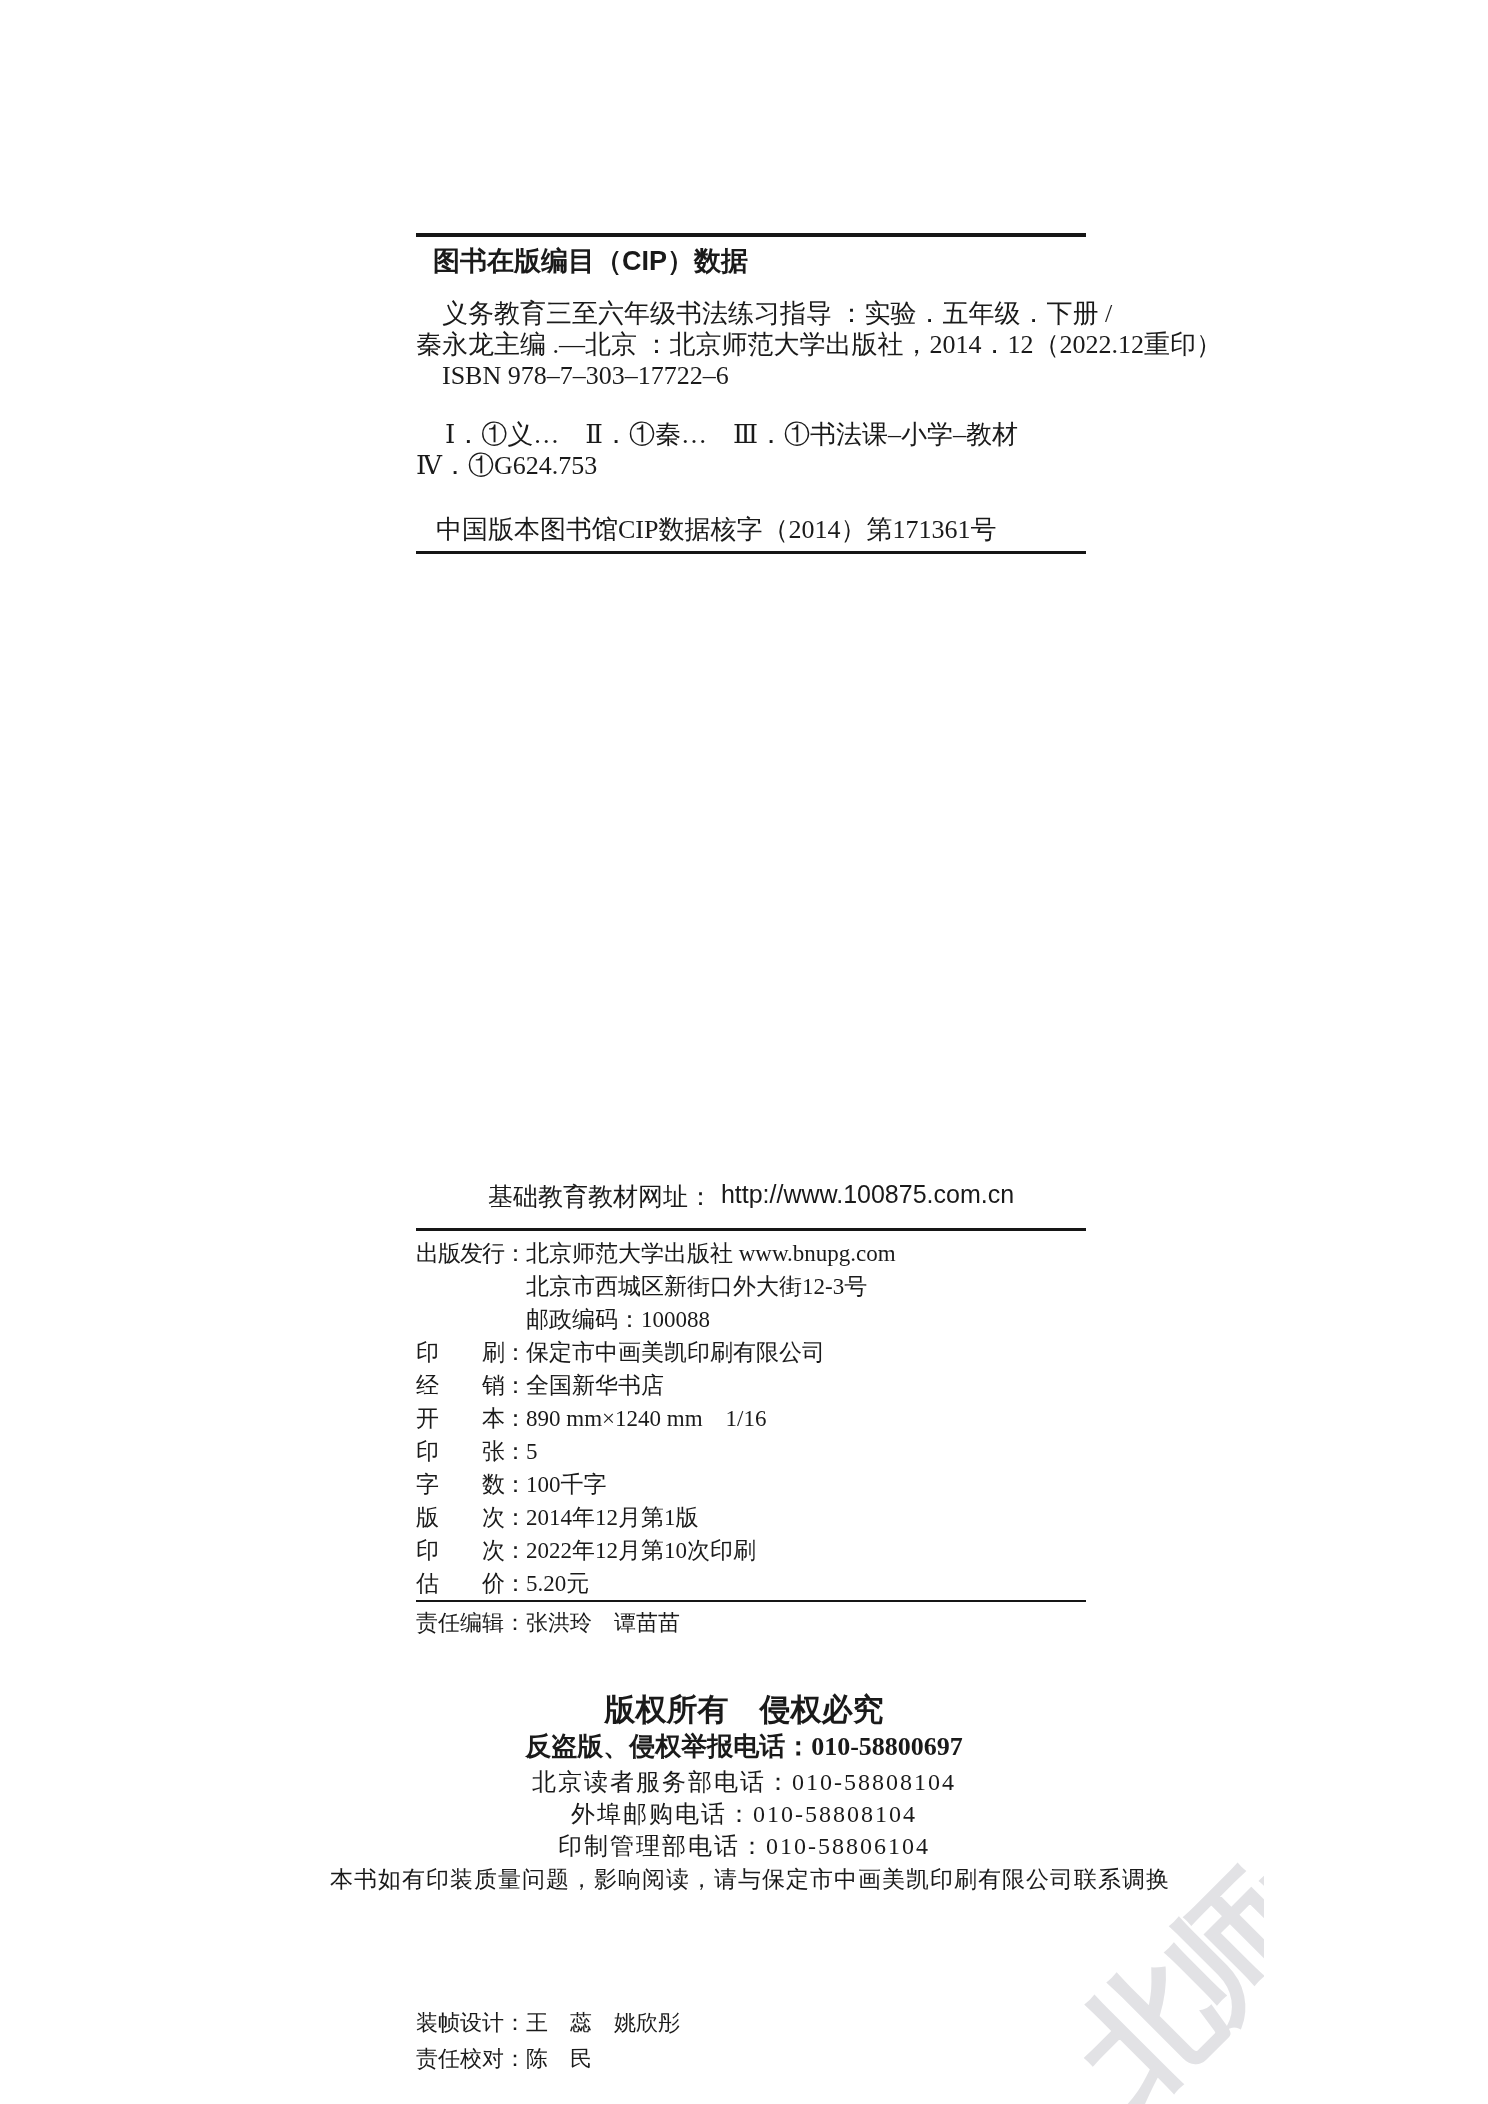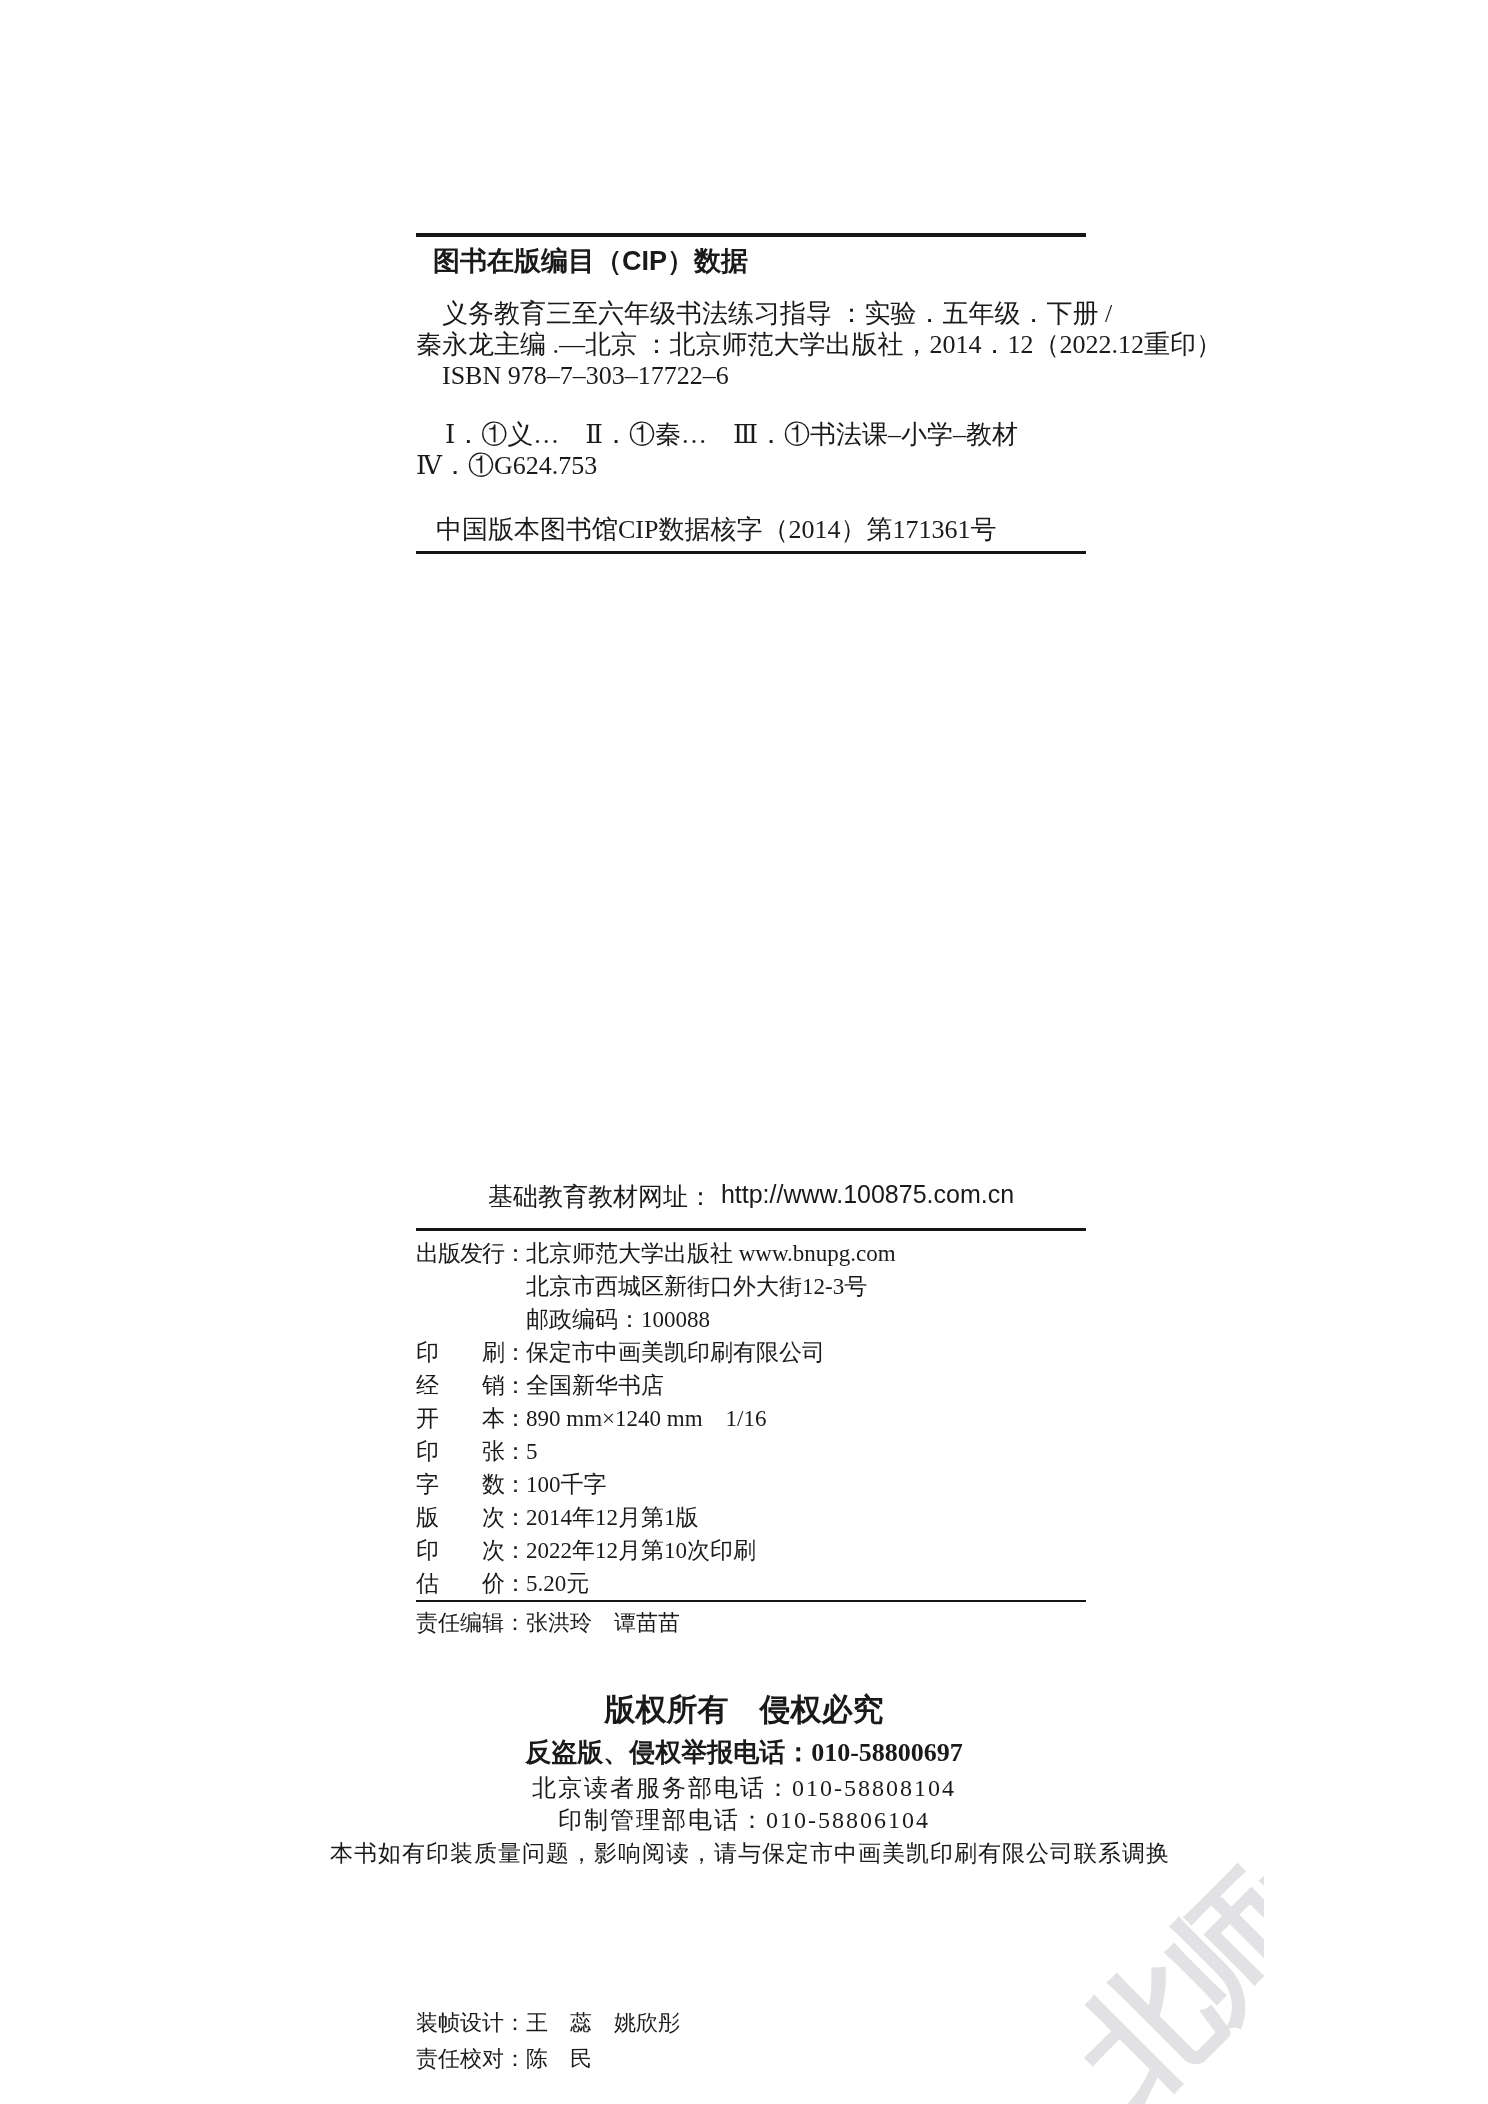--- a/index.html
+++ b/index.html
@@ -46,21 +46,21 @@
     position:absolute;left:416px;top:1600px;width:670px;
     border-top:2px solid #161616;padding-top:3px;
   }
   .staff-row{display:flex;font-size:22px;line-height:36px;white-space:nowrap;flex-direction:column;}
   .staff-cell-left{width:400px;flex:0 0 400px;}
   .staff-cell-right{flex:1;}
 
   
   .copyright{position:absolute;left:330px;top:1690px;width:828px;text-align:center;}
   .cr-heading{font-size:31px;line-height:40px;font-weight:bold;}
-  .cr-report{margin-top:6px;font-size:26px;line-height:34px;font-weight:bold;white-space:nowrap;}
+  .cr-report{margin-top:0;font-size:26px;line-height:34px;font-weight:bold;white-space:nowrap;}
   .cr-phone{font-size:24px;line-height:32px;letter-spacing:2px;white-space:nowrap;}
   .cr-phones{margin-top:2px;}
   .cr-note{margin-top:1px;font-size:23px;line-height:34px;letter-spacing:1px;white-space:nowrap;}
 
   
   .watermark{
     position:absolute;left:1026px;top:1830px;width:520px;height:130px;
     font-size:130px;line-height:130px;letter-spacing:-8px;white-space:nowrap;
     color:#e2e2e5;transform:rotate(-45deg);transform-origin:center center;
     font-weight:bold;user-select:none;
@@ -154,20 +154,21 @@
         <span>责任印制：</span><span>李汝星</span>
       </span>
     </div>
   </div>
 
   <div class="copyright">
     <div class="cr-heading sans">版权所有　侵权必究</div>
     <div class="cr-report">反盗版、侵权举报电话：010-58800697</div>
     <div class="cr-phones">
       <div class="cr-phone">北京读者服务部电话：010-58808104</div>
+      <div class="cr-phone">外埠邮购电话：010-58808104</div>
       <div class="cr-phone">印制管理部电话：010-58806104</div>
     </div>
     <div class="cr-note">本书如有印装质量问题，影响阅读，请与保定市中画美凯印刷有限公司联系调换</div>
   </div>
 
   <div class="watermark">北师大版</div>
 
 </div>
 
 </body></html>

